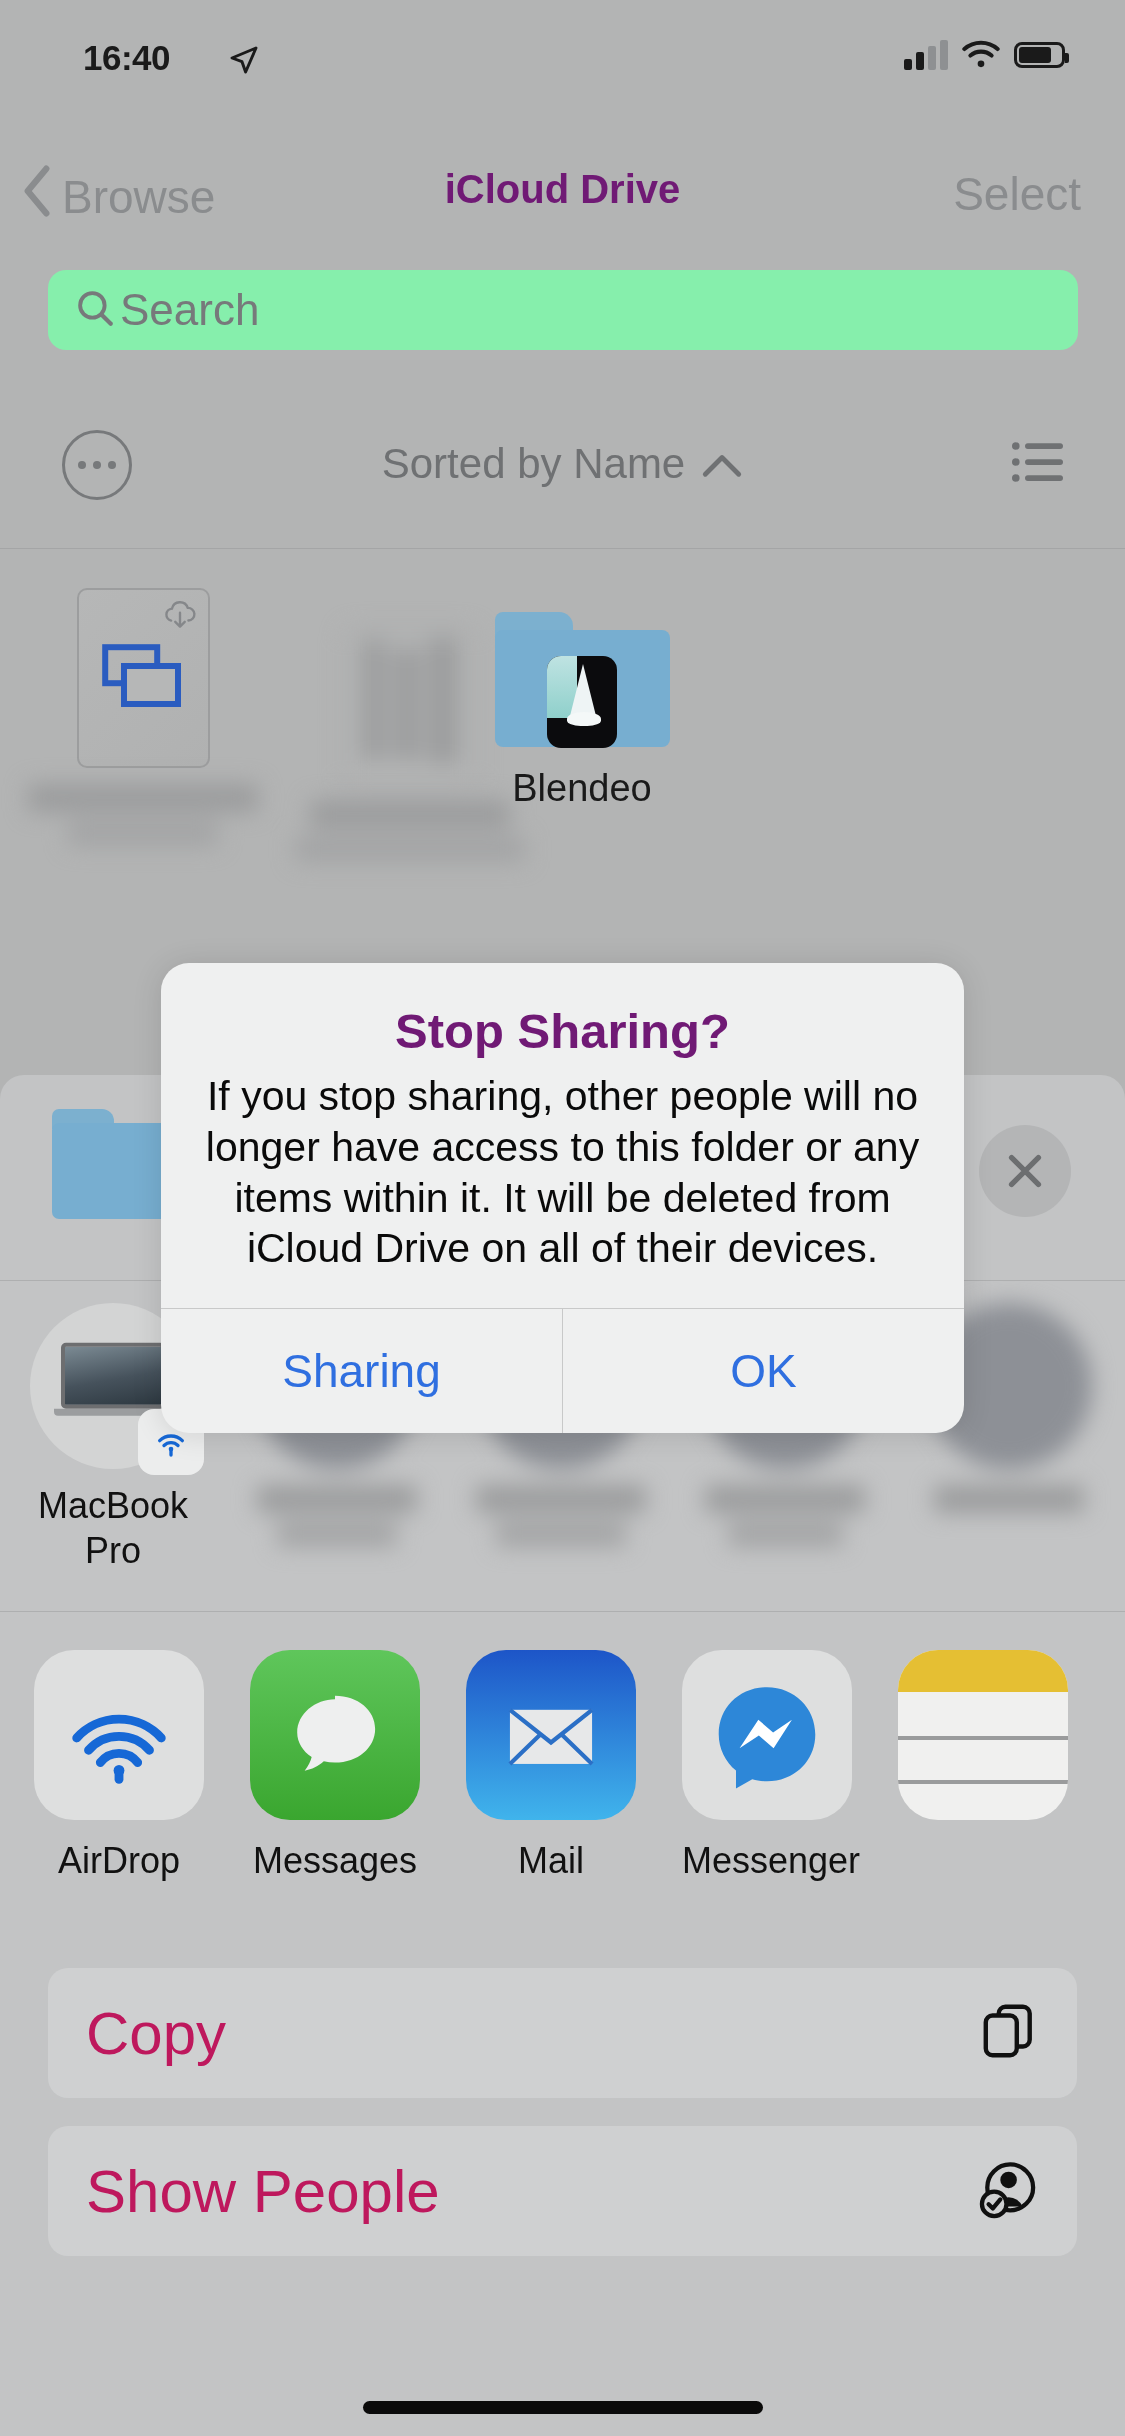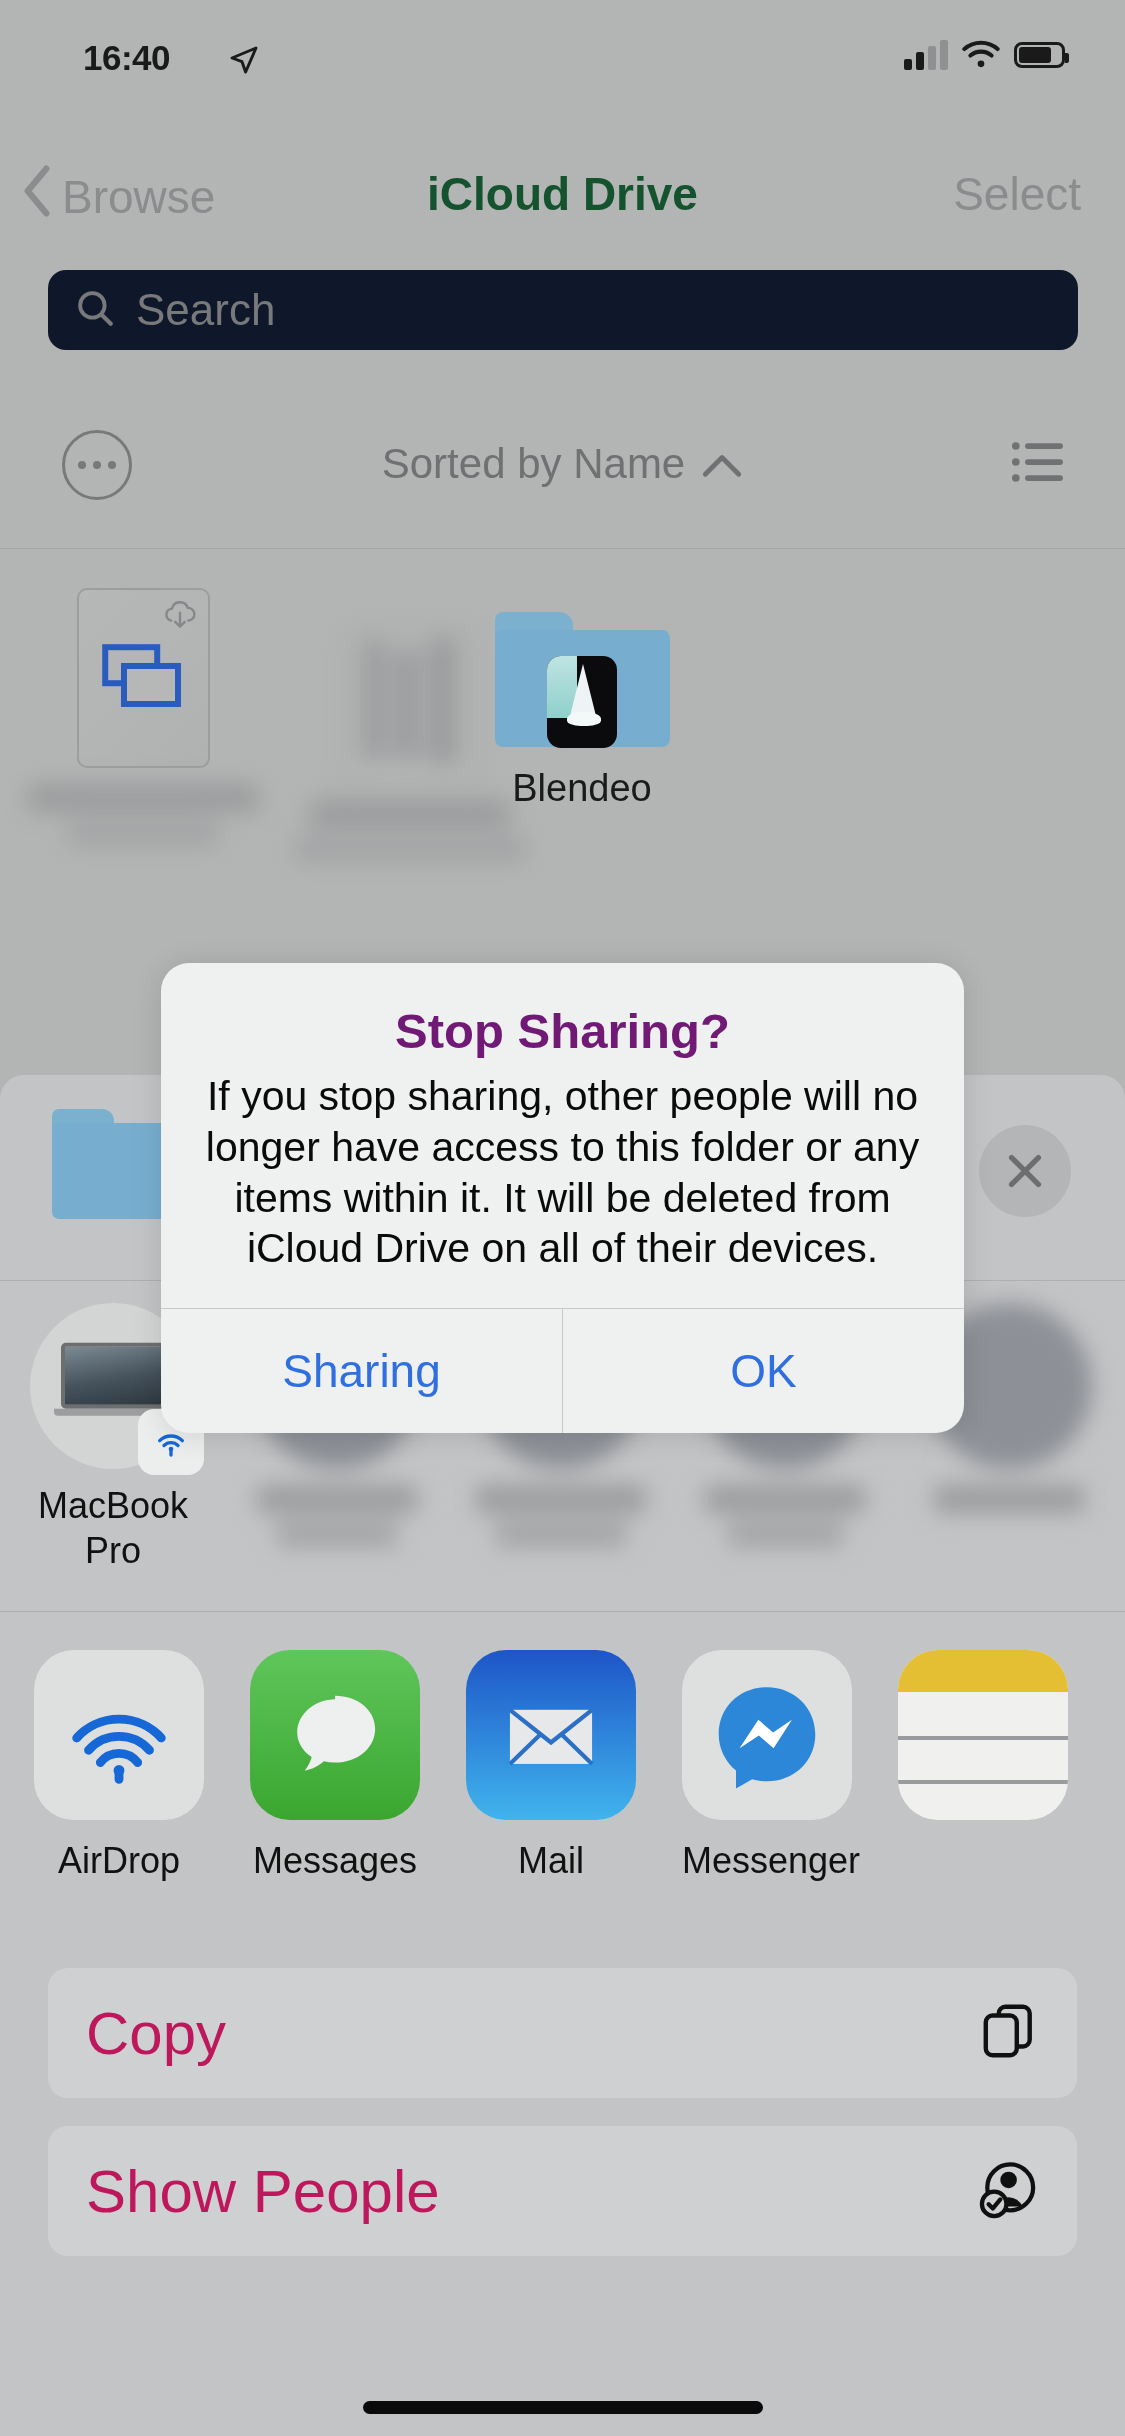--- a/index.html
+++ b/index.html
@@ -47,33 +47,33 @@
 
   
   .navbar { position:absolute; top:145px; left:0; width:1125px; height:110px; }
   .nav-back {
     position:absolute; left:22px; top:20px;
     display:flex; align-items:center; gap:10px;
     color:#8a8c8e; font-size:46px;
   }
   .nav-title {
     position:absolute; left:0; right:0; top:22px; text-align:center;
-    font-size:46px; font-weight:700; color:#14532d;
+    font-size:40px; font-weight:700; color:#701a75;
   }
   .nav-select {
     position:absolute; right:44px; top:22px;
     font-size:46px; color:#8a8c8e;
   }
 
   
   .search {
     position:absolute; top:270px; left:48px;
     width:1030px; height:80px;
-    background:#0f172a; border-radius:18px;
-    display:flex; align-items:center; padding-left:26px; gap:20px;
+    background:#86efac; border-radius:18px;
+    display:flex; align-items:center; padding-left:26px; gap:4px;
   }
   .search .ph { font-size:44px; color:#77797b; }
 
   
   .sortbar { position:absolute; top:410px; left:0; width:1125px; height:110px; }
   .ellipsis-btn {
     position:absolute; left:62px; top:20px;
     width:70px;height:70px;border:3px solid #77797b;border-radius:50%;
     display:flex;align-items:center;justify-content:center;gap:7px;
   }

